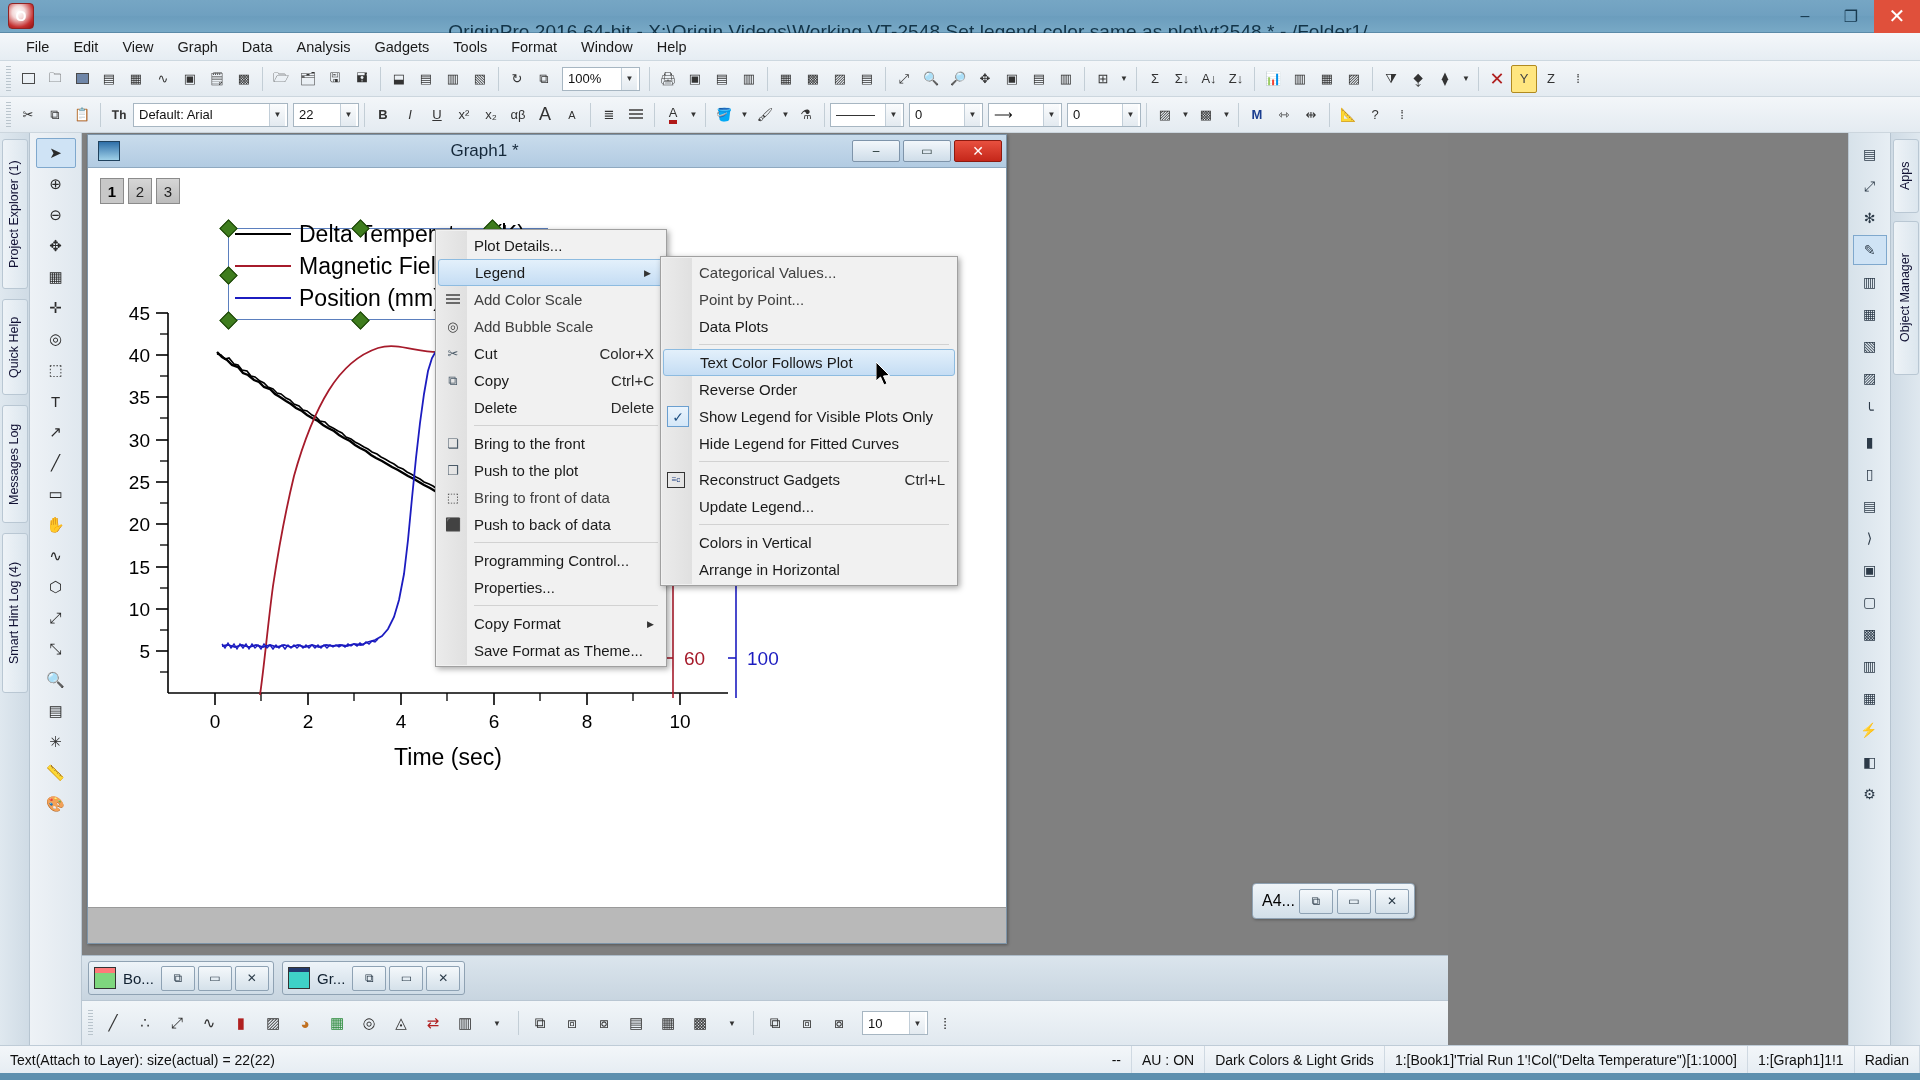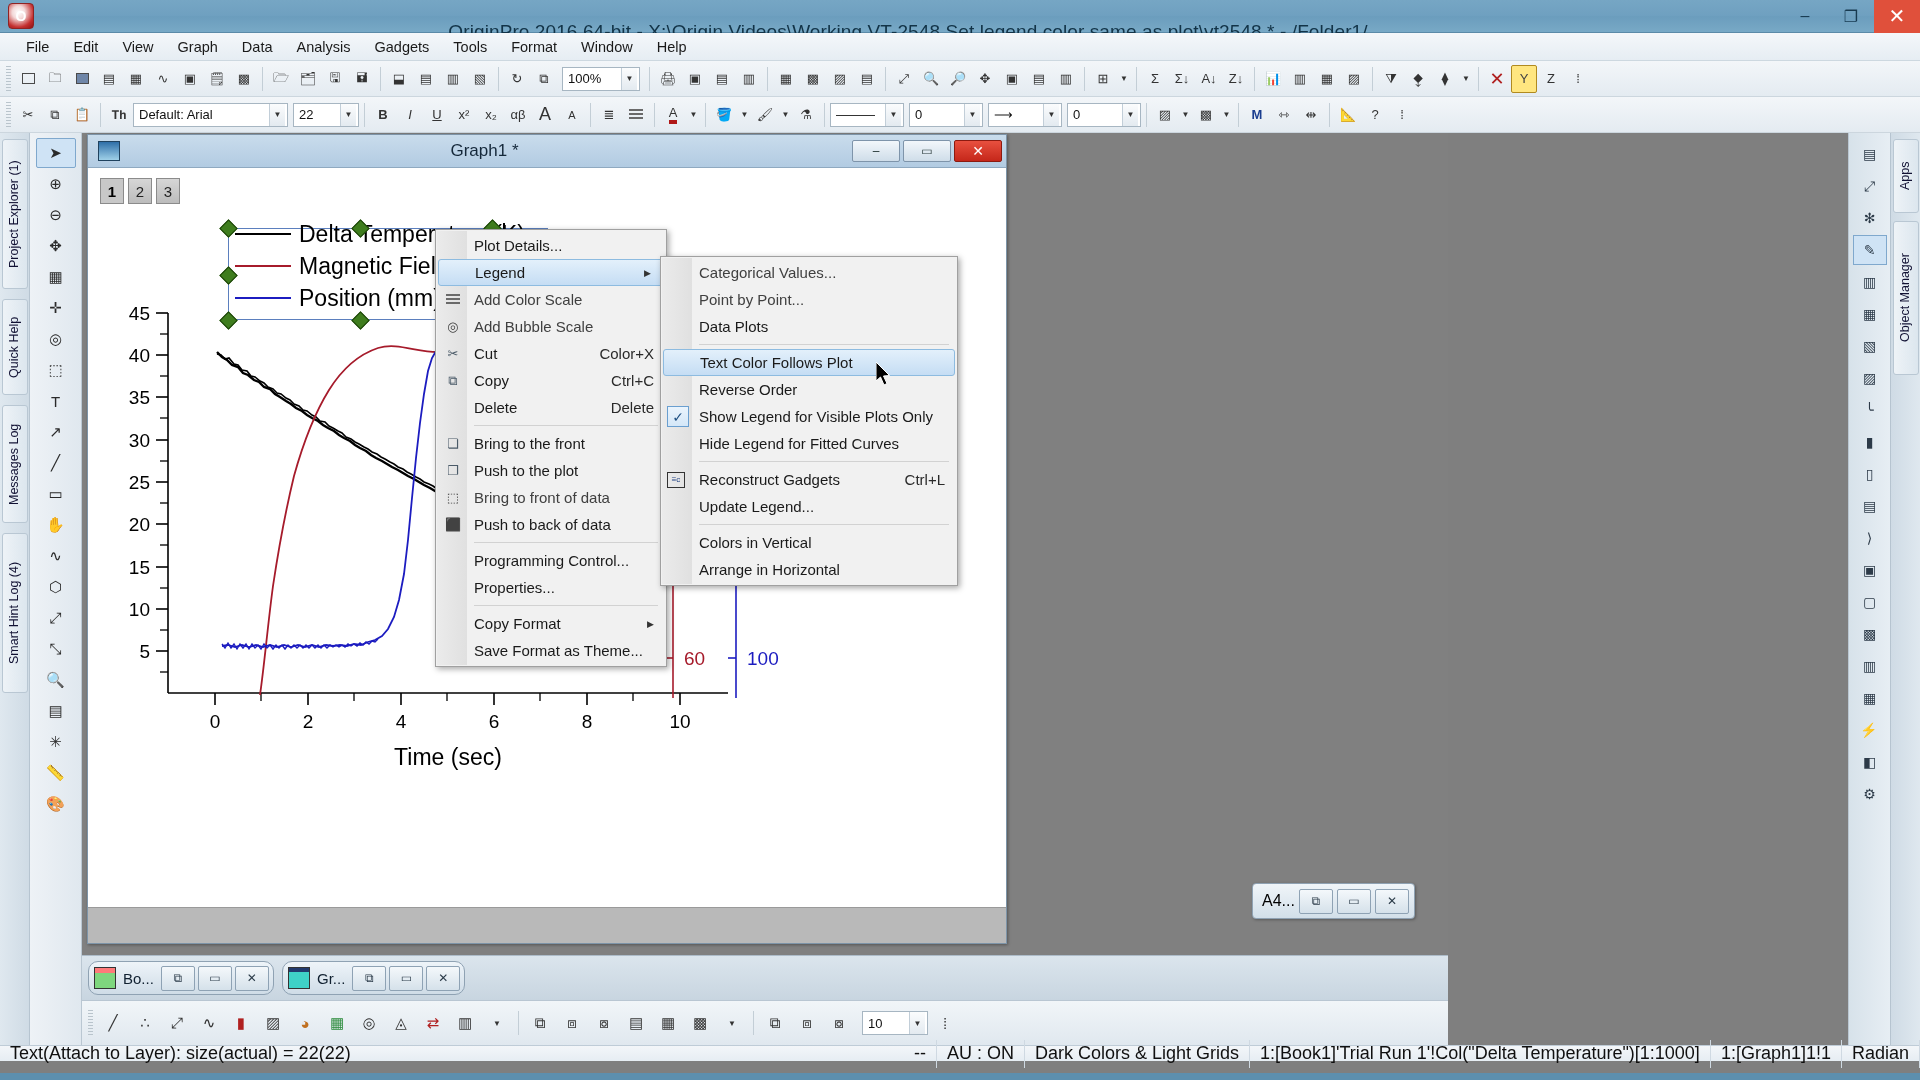--- a/index.html
+++ b/index.html
@@ -199,21 +199,21 @@
     font-size:14px; color:#1d4f82;
   }
   
   #winbar{
     position:absolute; left:82px; top:955px; width:1366px; height:45px;
     background:linear-gradient(to bottom,#dbe5ed,#c8d5e0);
     border-top:1px solid #adbcc9;
   }
   .wintab{
     position:absolute; top:5px; height:34px; display:flex; align-items:center;
-    border:1px solid #8fa2b3; border-radius:10px; padding:0 4px 0 5px; gap:3px;
+    border:1px solid #8fa2b3; border-radius:3px; padding:0 4px 0 5px; gap:3px;
     background:linear-gradient(to bottom,#eef4f9,#cfdce7);
   }
   .wintab .wt-icon{ width:22px;height:22px;border:1px solid #333; }
   .wt-book{ background:linear-gradient(to bottom,#ff7a7a 0 25%,#7ed67e 25% 100%); }
   .wt-graph{ background:linear-gradient(to bottom,#223a6e 0 22%,#3fd1c7 22% 100%); }
   .wintab .wt-label{ font-size:15px; color:#102030; padding:0 4px; }
   .wt-btn{
     width:34px;height:25px;border:1px solid #8ea2b4;border-radius:2px;
     background:linear-gradient(to bottom,#f4f8fb,#d5e1ea);
     display:flex;align-items:center;justify-content:center;font-size:12px;color:#2a3a48;
@@ -227,24 +227,24 @@
   
   #bottombar{
     position:absolute; left:82px; top:1000px; width:1366px; height:45px;
     background:linear-gradient(to bottom,#f1f5f8,#e0e8ef);
     border-top:1px solid #b9c6d2; display:flex; align-items:center; padding-left:6px; gap:2px;
   }
   .bbtn{ width:30px;height:30px;display:flex;align-items:center;justify-content:center;
          font-size:15px;color:#333;border:1px solid transparent;border-radius:2px;}
   
   #statusbar{
-    position:absolute; left:0; top:1045px; width:1920px; height:16px;
+    position:absolute; left:0; top:1045px; width:1920px; height:28px;
     background:linear-gradient(to bottom,#f3f6f9,#e6edf3);
     border-top:1px solid #bfccd7; display:flex; align-items:center;
-    font-size:18px; color:#101010;
+    font-size:14px; color:#101010;
   }
   .sb-cell{ padding:0 10px; height:28px; display:flex; align-items:center;
             border-right:1px solid #cfd9e2; white-space:nowrap;}
   .sb-left{ flex:1; border-right:none; padding-left:10px;}
   #bottomedge{ position:absolute;left:0;top:1073px;width:1920px;height:7px;
                background:#5d8fae; }
   
   #cursor{ position:absolute; left:876px; top:362px; width:18px; height:26px; }
 </style>
 </head>

